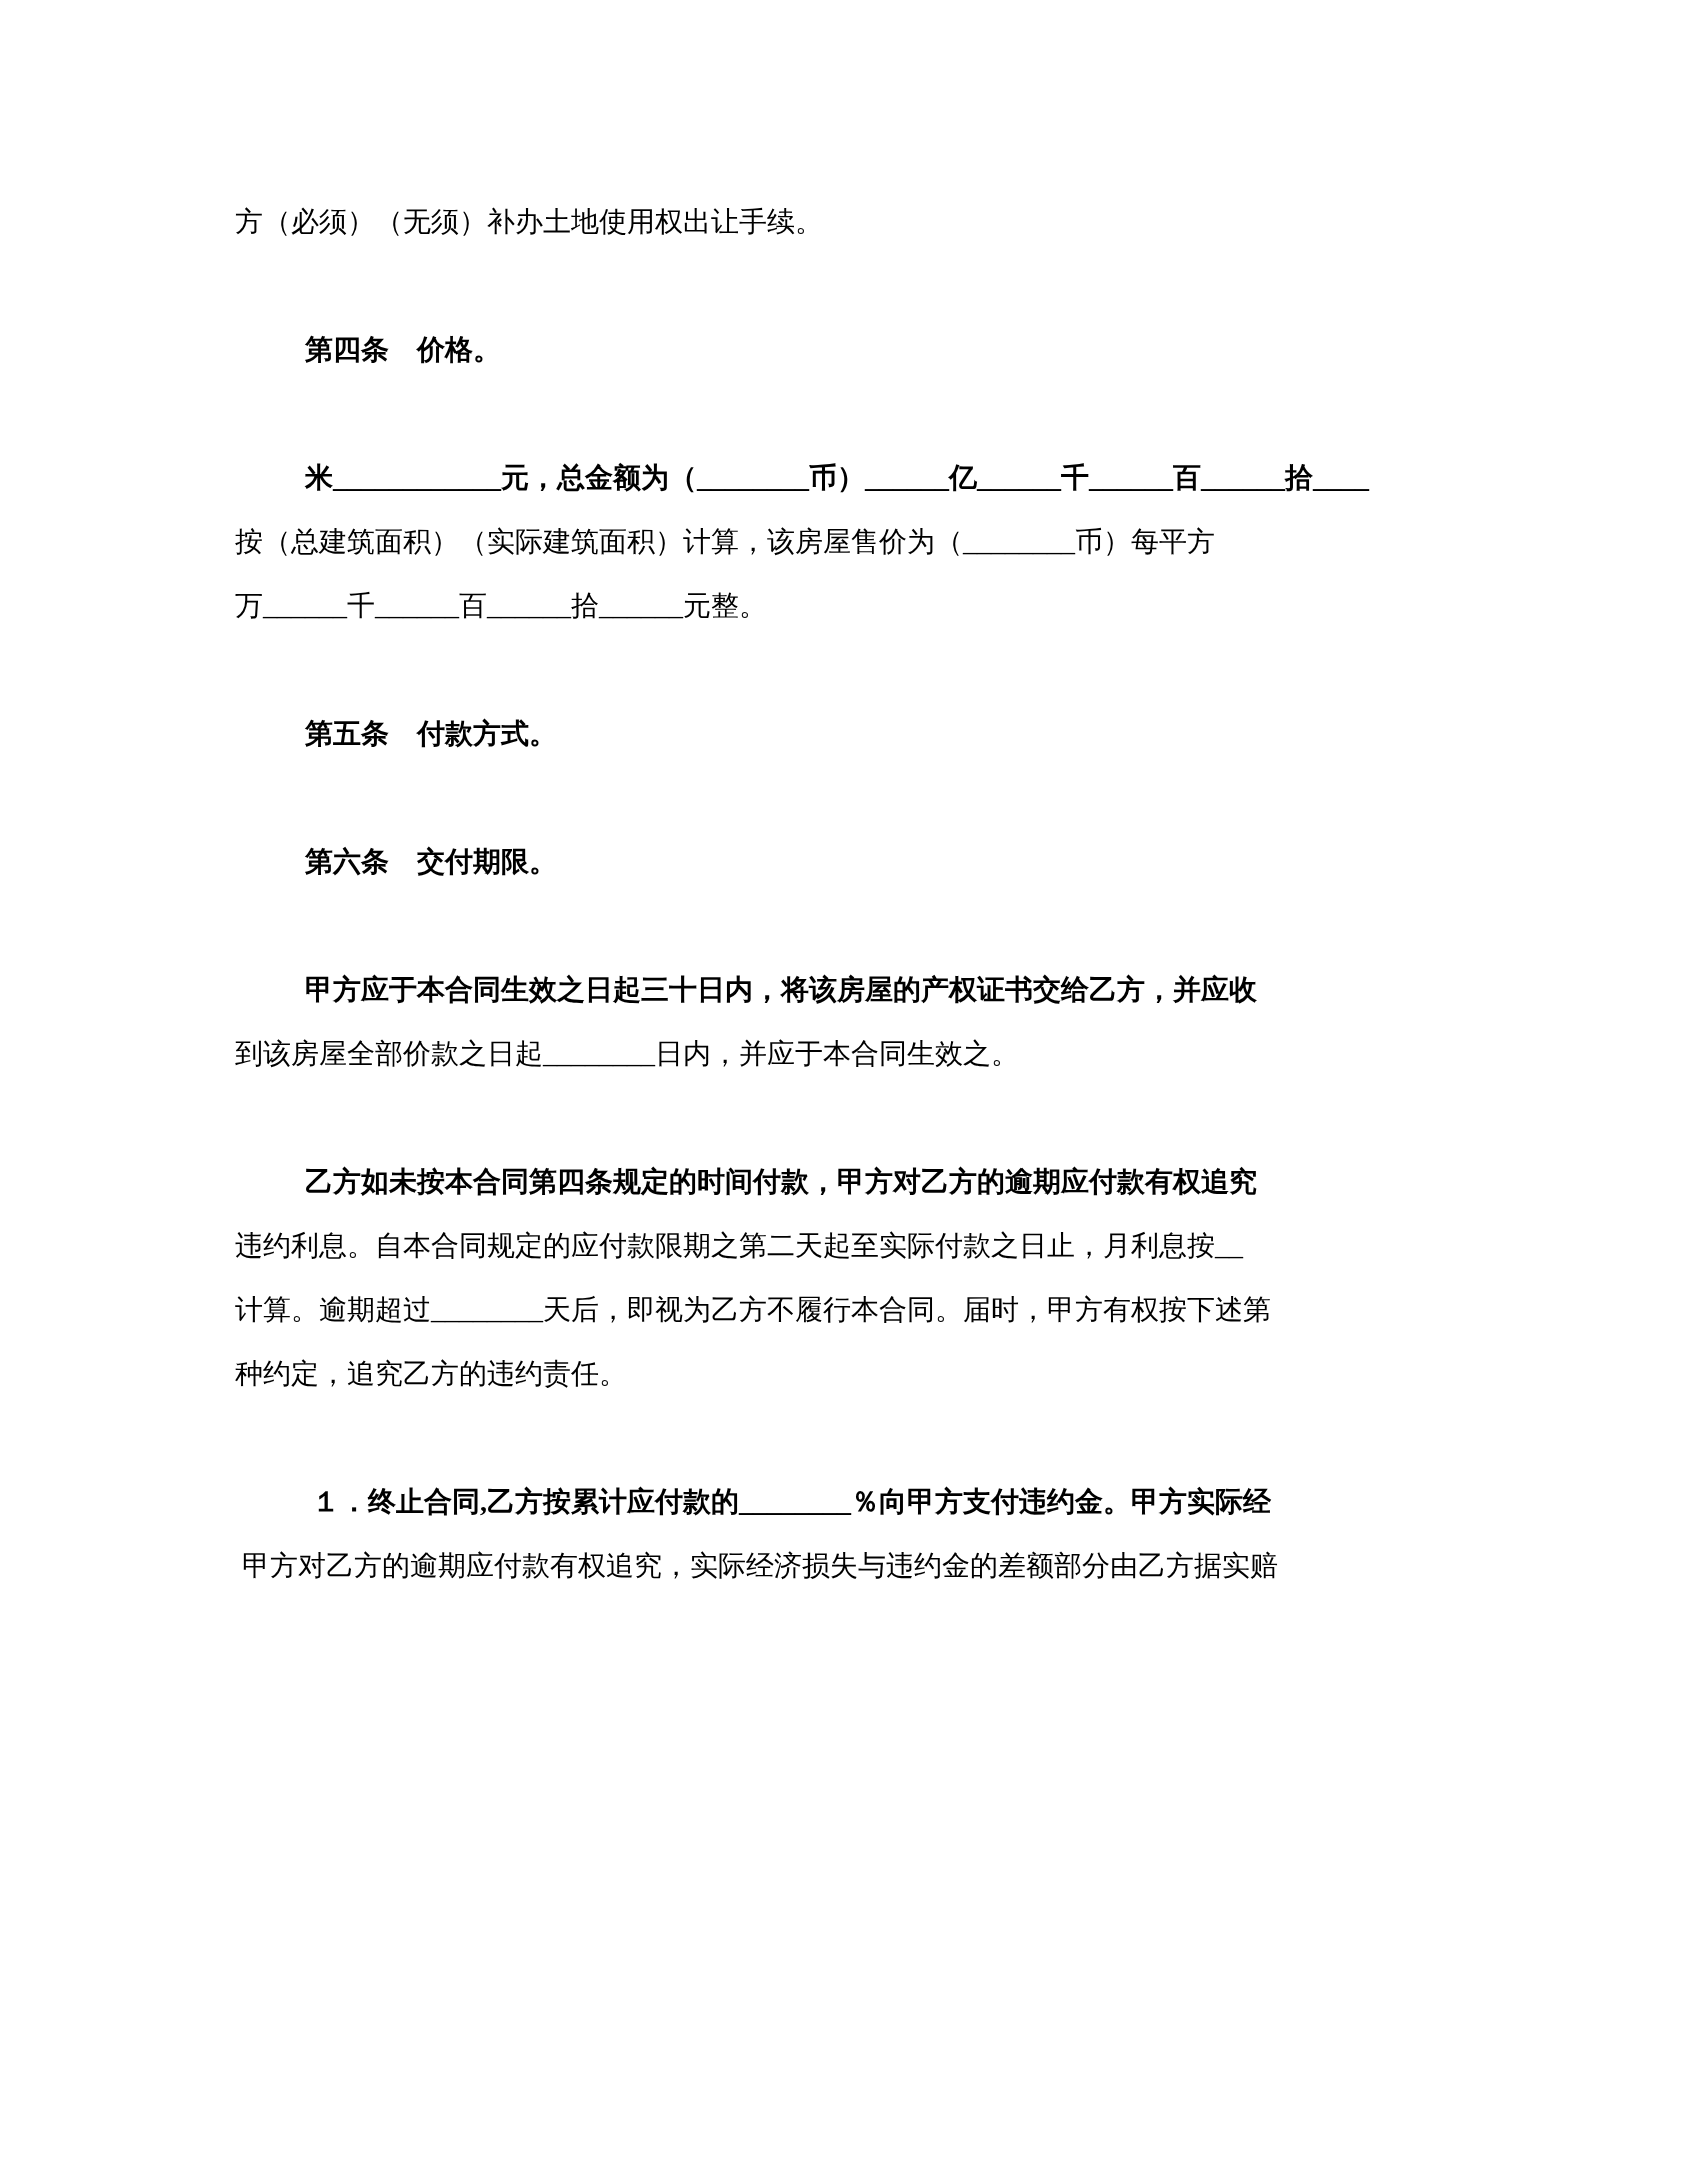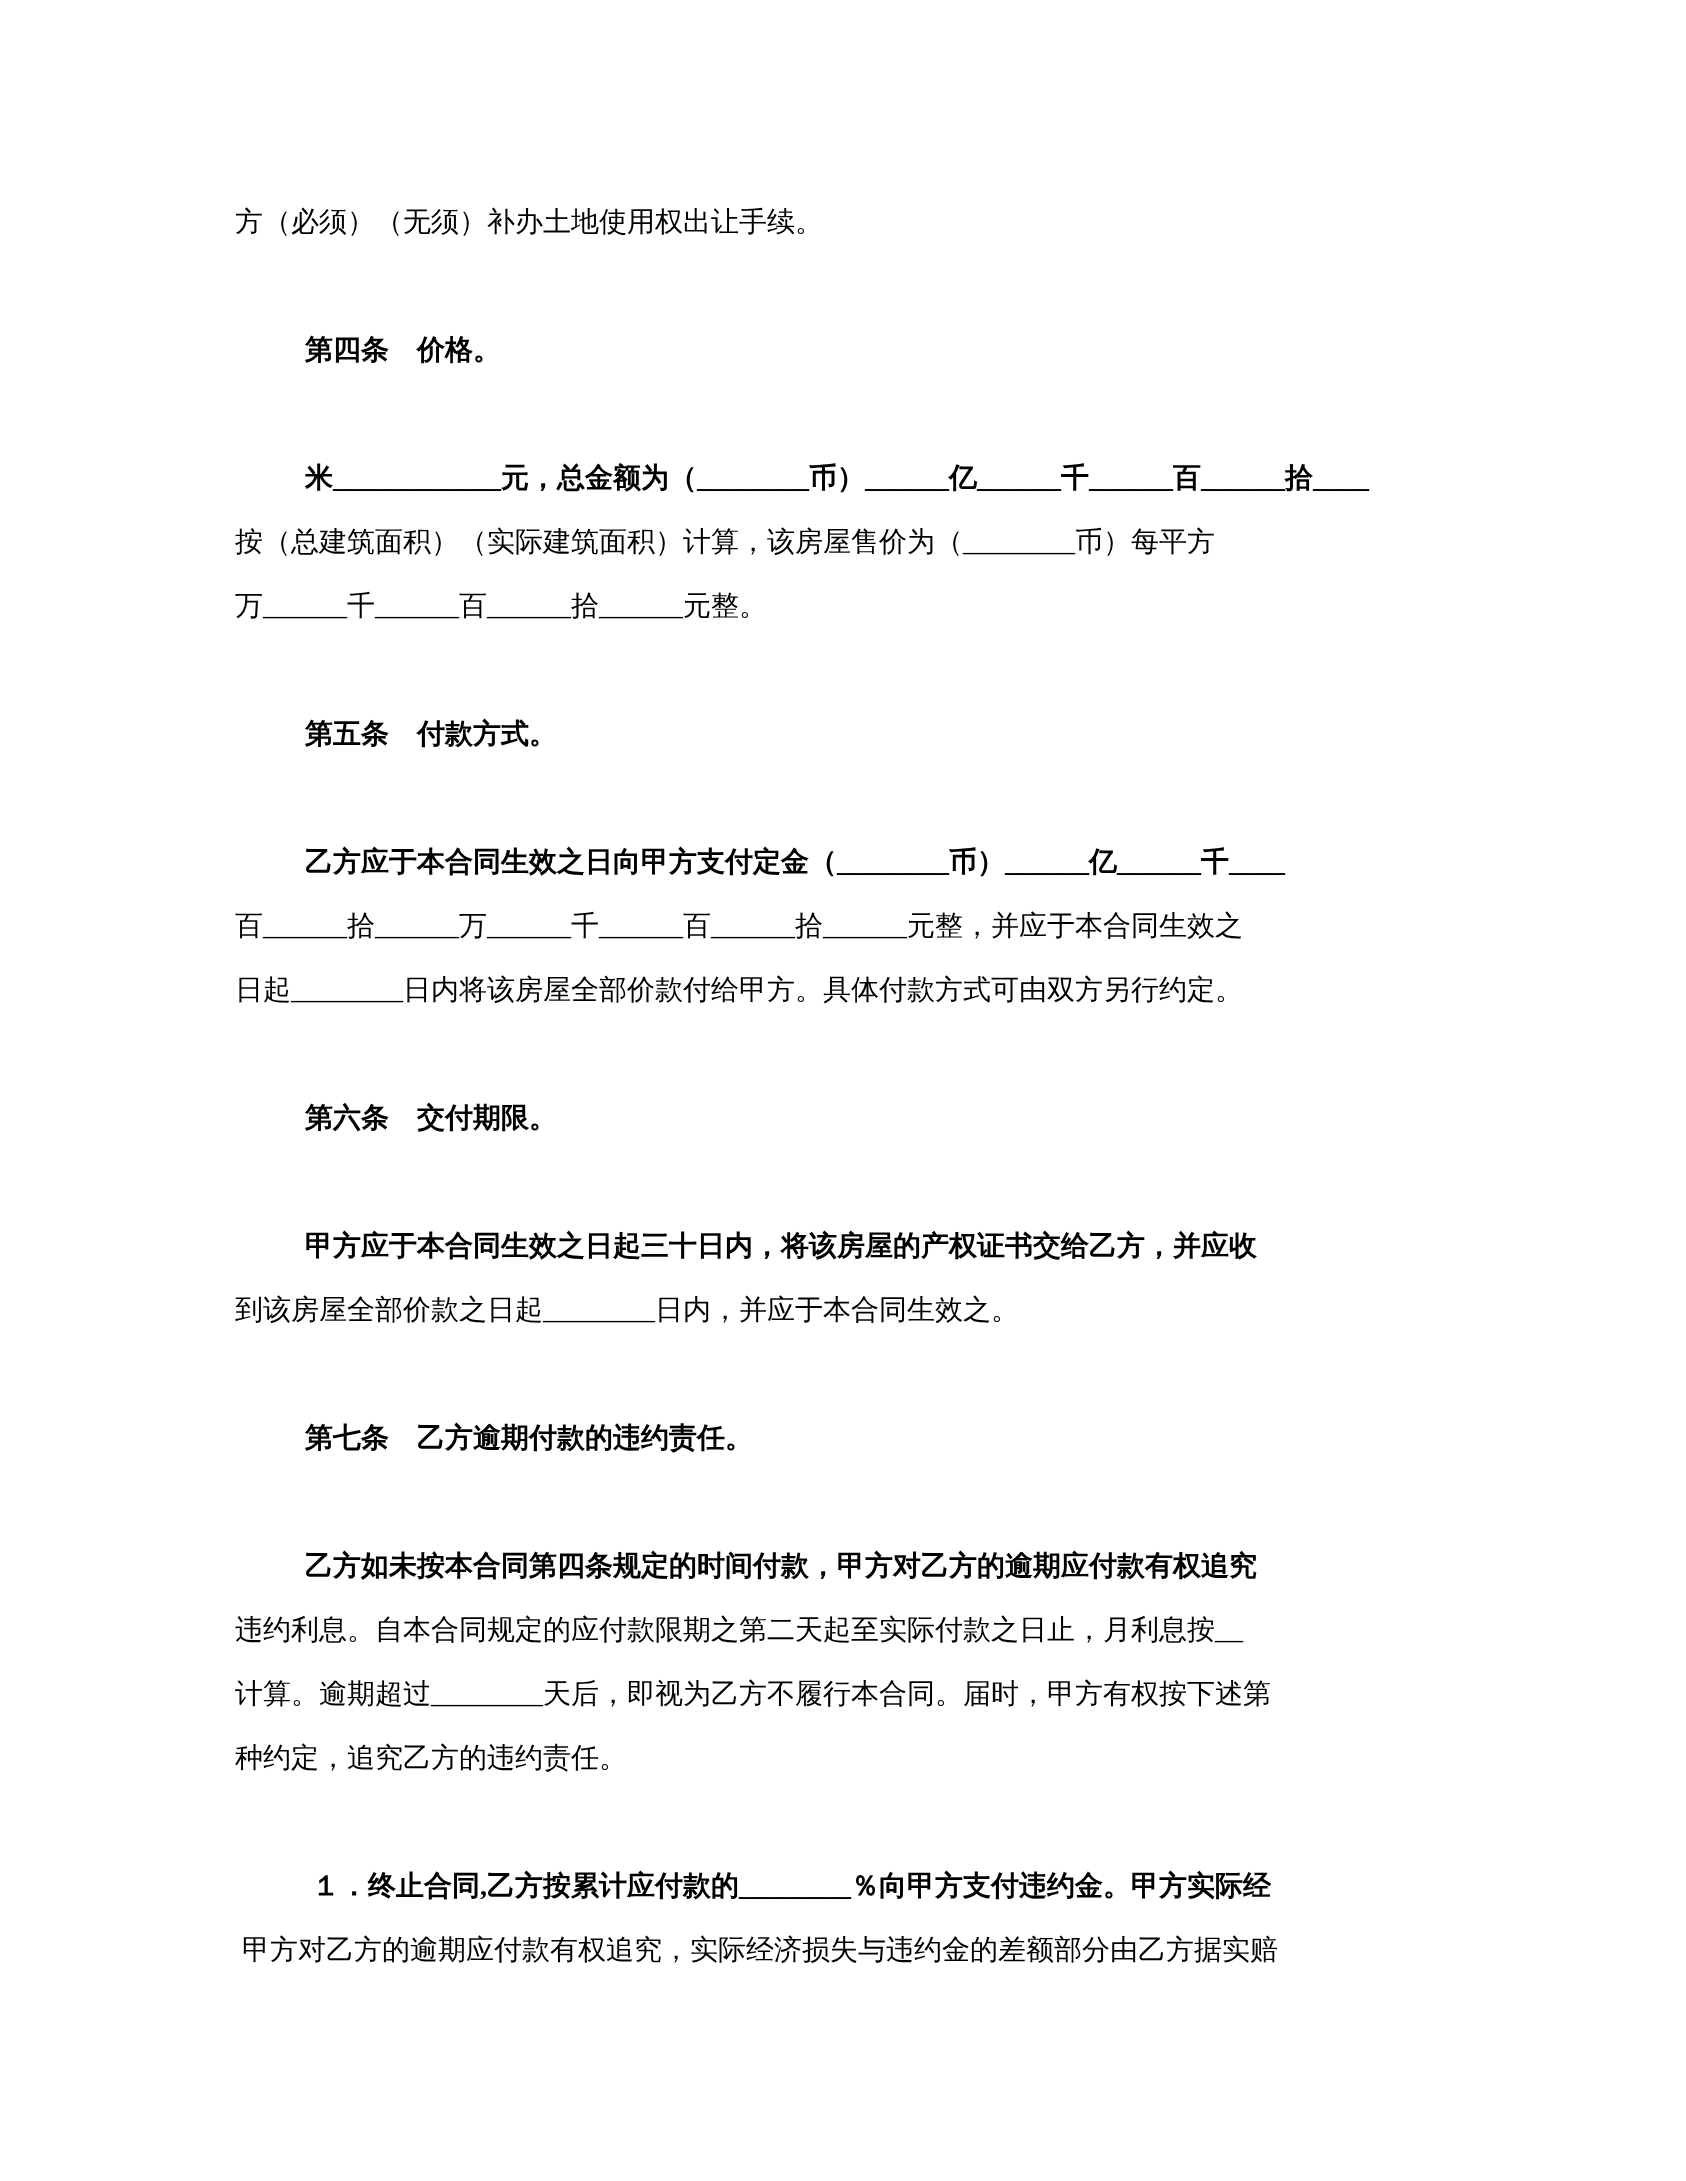--- a/index.html
+++ b/index.html
@@ -60,33 +60,25 @@
       </div>
       <div class="para indent">
         <div class="line">米____________元，总金额为（________币）______亿______千______百______拾____</div>
         <div class="line">按（总建筑面积）（实际建筑面积）计算，该房屋售价为（________币）每平方</div>
         <div class="line">万______千______百______拾______元整。</div>
       </div>
       <div class="para indent">
         <div class="line">第五条　付款方式。</div>
       </div>
       <div class="para indent">
-        <div class="line">乙方应于本合同生效之日向甲方支付定金（________币）______亿______千____</div>
-        <div class="line">百______拾______万______千______百______拾______元整，并应于本合同生效之</div>
-        <div class="line">日起________日内将该房屋全部价款付给甲方。具体付款方式可由双方另行约定。</div>
-      </div>
-      <div class="para indent">
         <div class="line">第六条　交付期限。</div>
       </div>
       <div class="para indent">
         <div class="line">甲方应于本合同生效之日起三十日内，将该房屋的产权证书交给乙方，并应收</div>
         <div class="line">到该房屋全部价款之日起________日内，并应于本合同生效之。</div>
-      </div>
-      <div class="para indent">
-        <div class="line">第七条　乙方逾期付款的违约责任。</div>
       </div>
       <div class="para indent">
         <div class="line">乙方如未按本合同第四条规定的时间付款，甲方对乙方的逾期应付款有权追究</div>
         <div class="line">违约利息。自本合同规定的应付款限期之第二天起至实际付款之日止，月利息按__</div>
         <div class="line">计算。逾期超过________天后，即视为乙方不履行本合同。届时，甲方有权按下述第</div>
         <div class="line">种约定，追究乙方的违约责任。</div>
       </div>
       <div class="para indent">
         <div class="line">１．终止合同,乙方按累计应付款的________％向甲方支付违约金。甲方实际经</div>
         <div class="line">甲方对乙方的逾期应付款有权追究，实际经济损失与违约金的差额部分由乙方据实赔</div>

